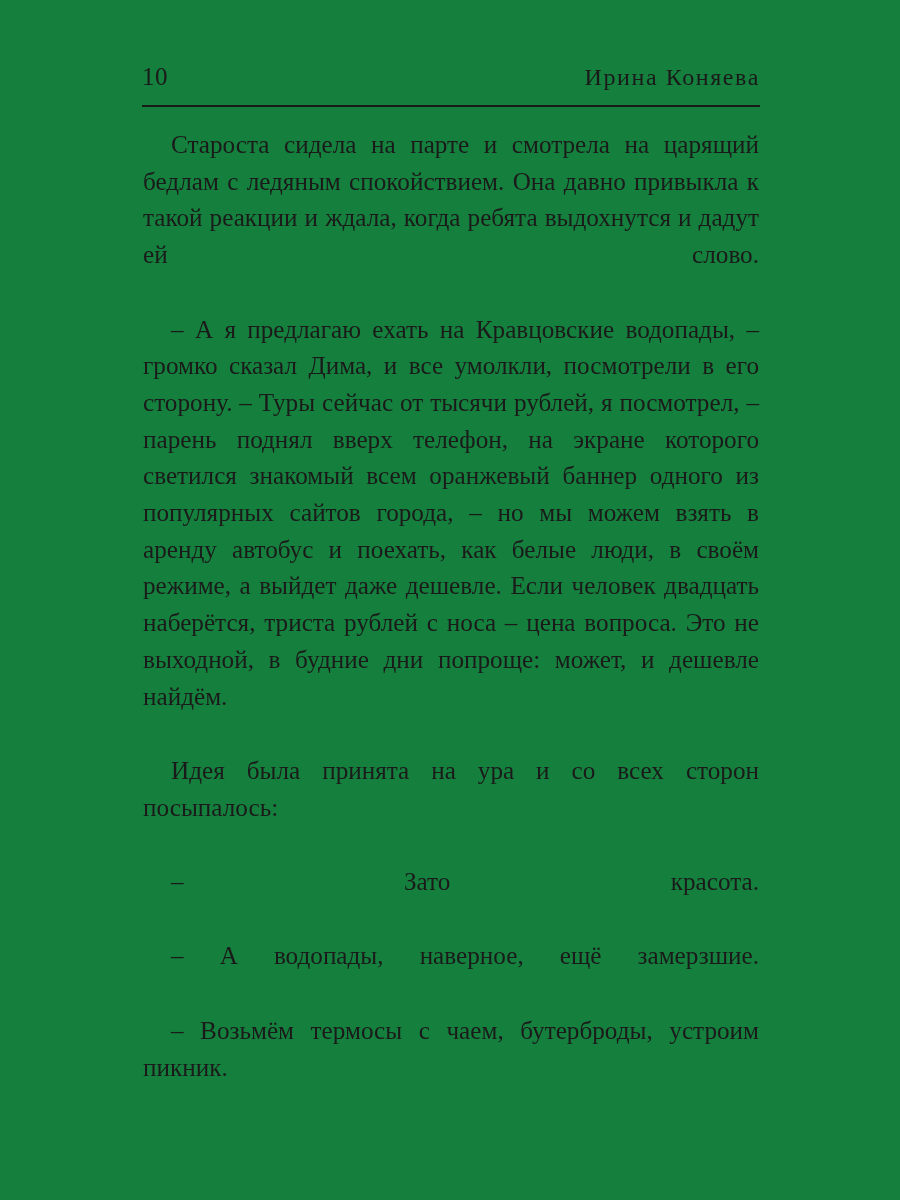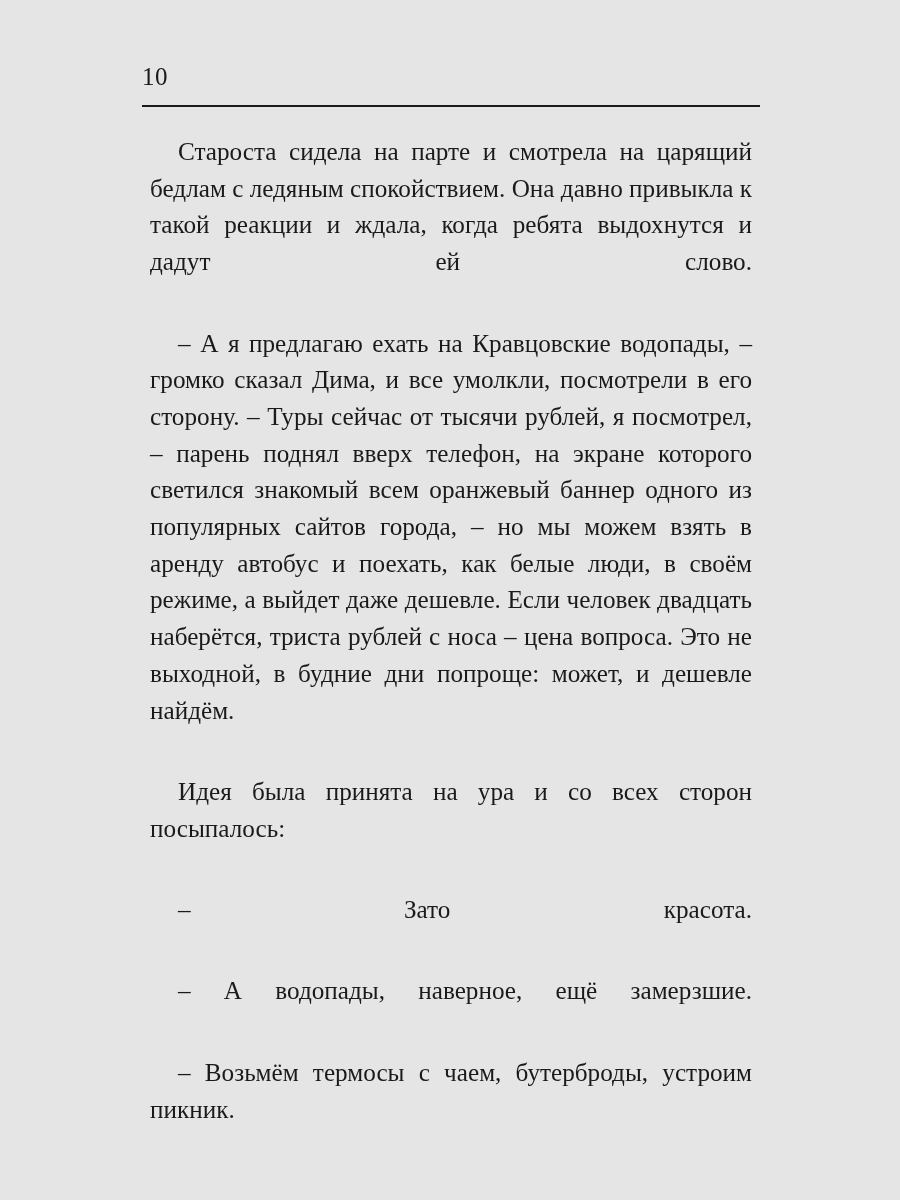--- a/index.html
+++ b/index.html
@@ -4,21 +4,21 @@
 <style>
   html, body {
     margin: 0;
     padding: 0;
     background: #ffffff;
   }
   .page {
     position: relative;
     width: 900px;
     height: 1200px;
-    background: #e5e5e5;
+    background: #15803d;
     overflow: hidden;
     box-sizing: border-box;
     font-family: "Liberation Serif", "DejaVu Serif", serif;
     color: #1a1a1a;
   }
 
   
   .running-head {
     position: absolute;
     left: 142px;
@@ -50,21 +50,21 @@
   }
 
   
   .body-text {
     position: absolute;
     left: 142px;
     top: 126px;
     width: 618px;
   }
   .body-text p {
-    margin: 8px;
+    margin: 1px;
     font-size: 25.2px;
     line-height: 36.7px;
     text-align: justify;
     text-indent: 28px;
     text-justify: inter-word;
     hyphens: manual;
     -webkit-hyphens: manual;
   }
   
   .body-text p::after {
@@ -73,20 +73,21 @@
     width: 100%;
   }
 </style>
 </head>
 <body>
 
 <div class="page">
 
   <div class="running-head">
     <span class="folio">10</span>
+    <span class="author-name">Ирина Коняева</span>
   </div>
 
   <div class="head-rule"></div>
 
   <div class="body-text">
       <p>Староста сидела на парте и смотрела на царящий бедлам с ледяным спокойствием. Она давно привыкла к такой реакции и ждала, когда ребята выдохнутся и дадут ей слово.</p>
       <p>– А я предлагаю ехать на Кравцовские водопады, – громко сказал Дима, и все умолкли, посмотрели в его сторону. – Туры сейчас от тысячи рублей, я посмотрел, – парень поднял вверх телефон, на экране которого светился знакомый всем оранжевый баннер одного из популярных сайтов города, – но мы можем взять в аренду автобус и поехать, как белые люди, в своём режиме, а выйдет даже дешевле. Если человек двадцать наберётся, триста рублей с носа – цена вопроса. Это не выходной, в будние дни попроще: может, и дешевле найдём.</p>
       <p>Идея была принята на ура и со всех сторон посыпалось:</p>
       <p>– Зато красота.</p>
       <p>– А водопады, наверное, ещё замерзшие.</p>

